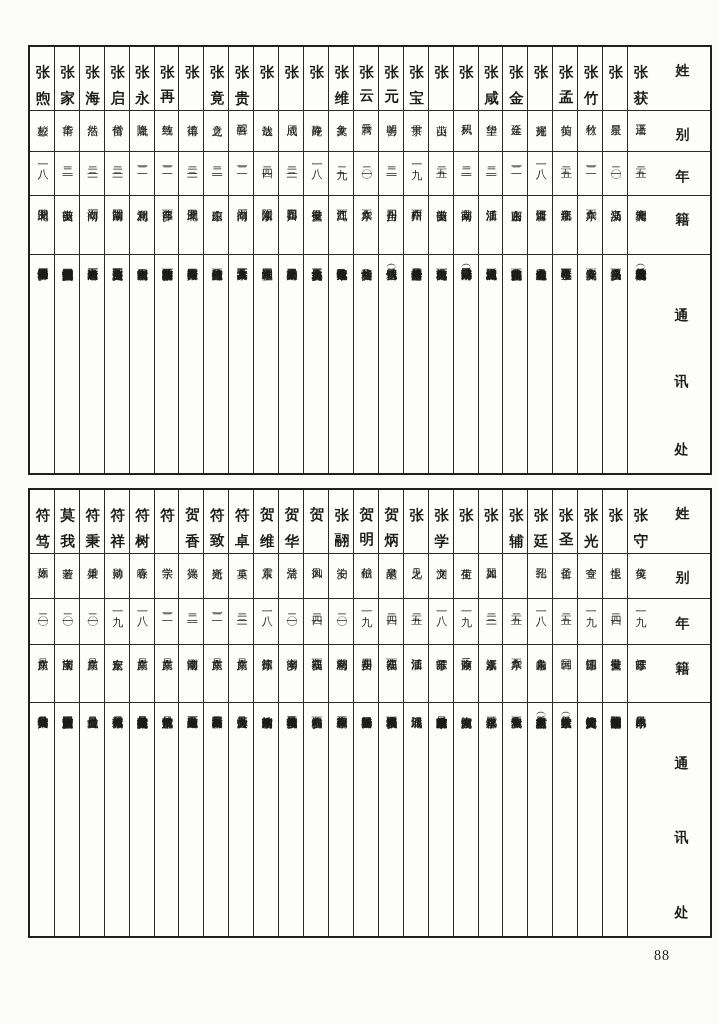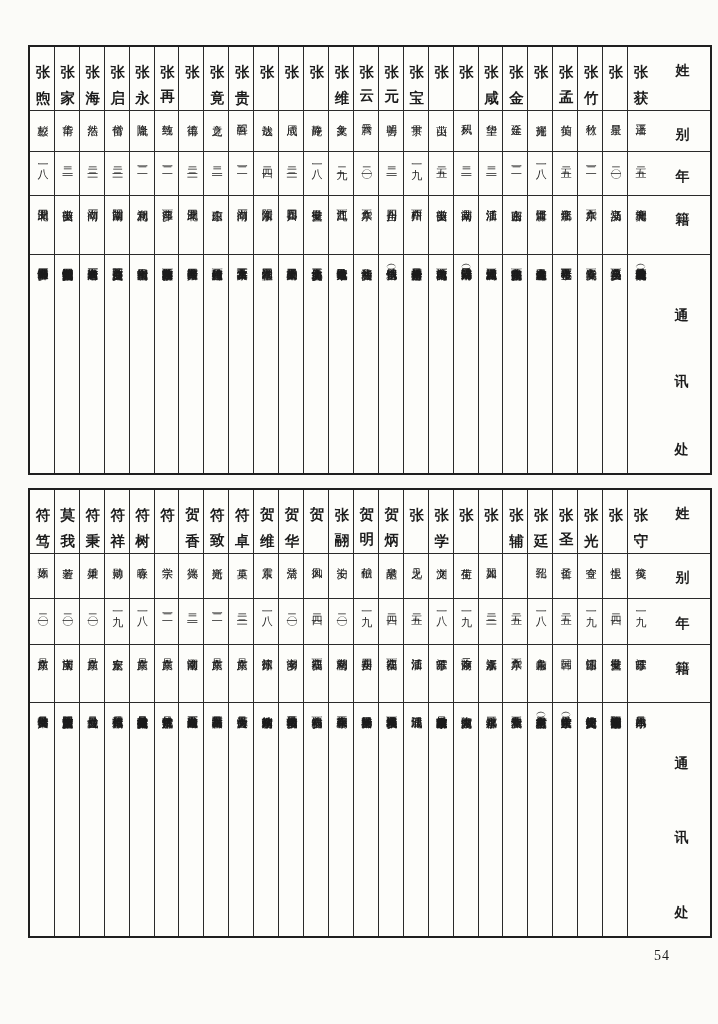--- a/index.html
+++ b/index.html
@@ -445,13 +445,13 @@
     </div>
     <div class="col">
       <div class="cell name-cell">符笃初</div>
       <div class="cell zi-cell">如琢</div>
       <div class="cell age-cell">二〇</div>
       <div class="cell origin-cell">广东文昌</div>
       <div class="cell addr-cell">文昌县便民市锦兴号转</div>
     </div>
   </div>
 
-<div id="page-number">54</div>
+<div id="page-number">88</div>
 
 </body></html>

